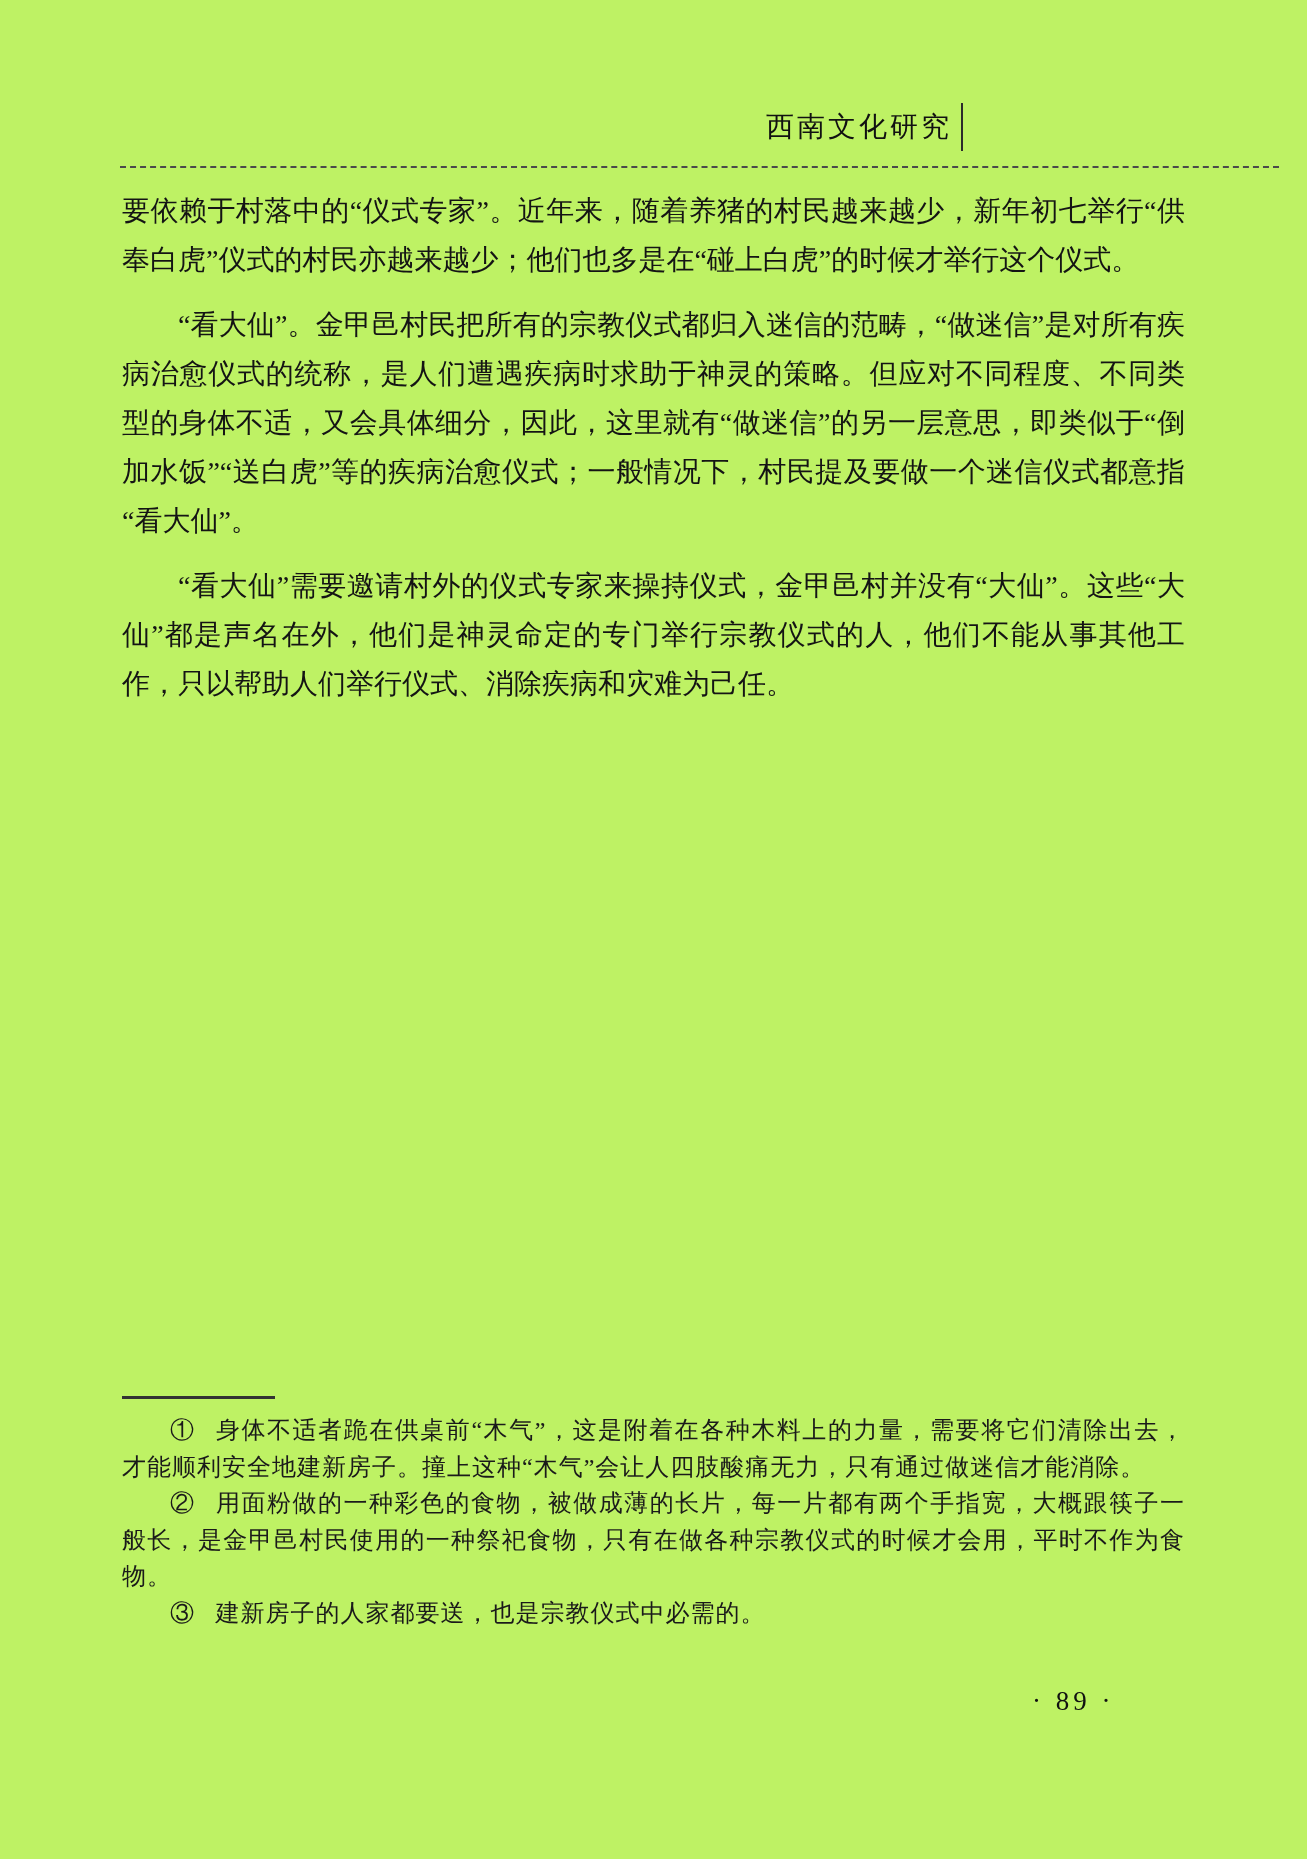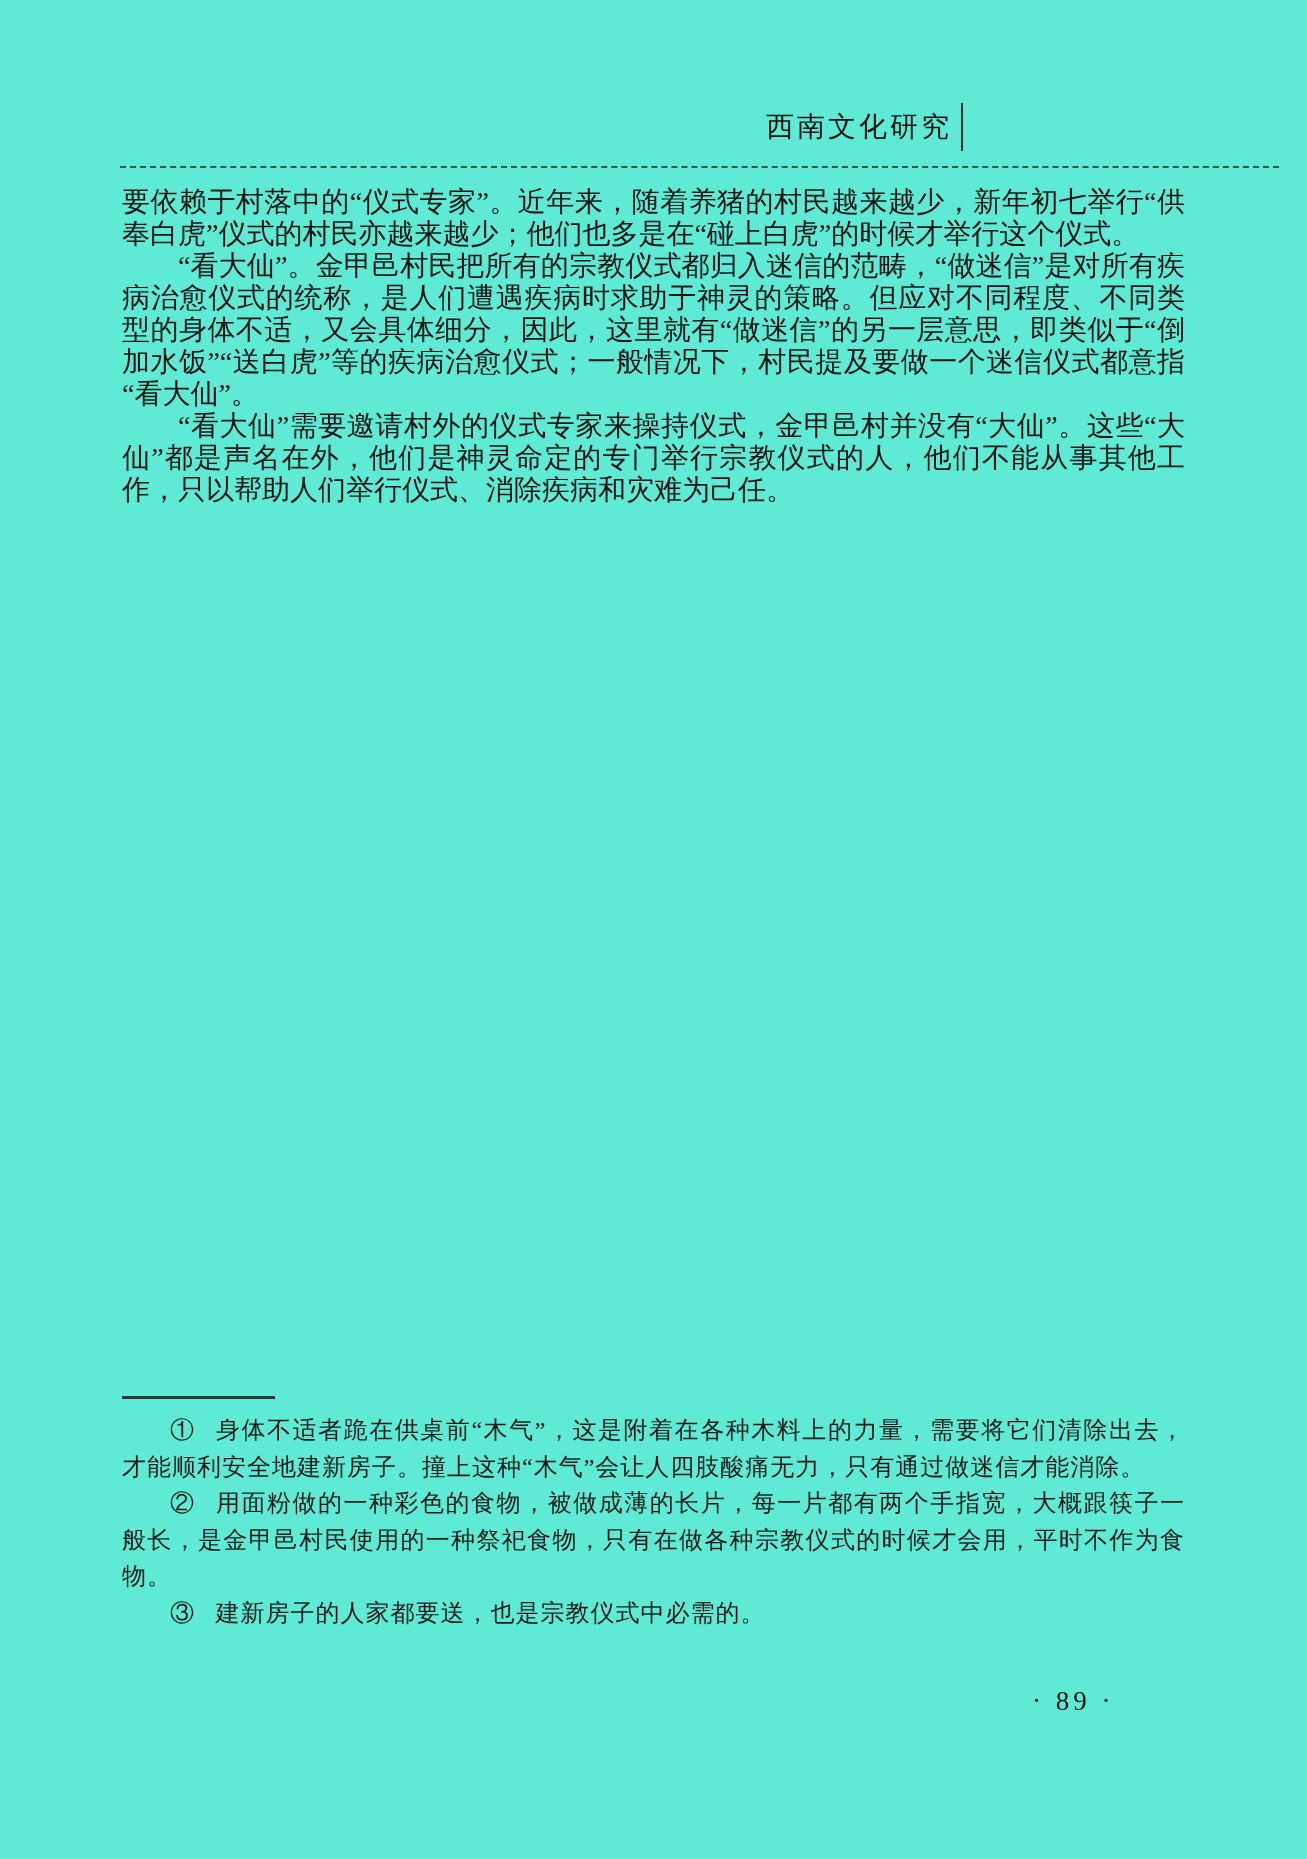--- a/index.html
+++ b/index.html
@@ -8,21 +8,21 @@
     width: 1307px;
     height: 1859px;
     position: relative;
     font-family: "Liberation Serif", "DejaVu Serif", serif;
     color: #151515;
     overflow: hidden;
   }
   .page {
     position: absolute;
     inset: 0;
-    background: #5eead4;
+    background: #bef264;
     font-family: Liberation Serif, serif;
   }
   
   .running-head {
     position: absolute;
     top: 102px;
     right: 344px;
     display: flex;
     align-items: center;
     gap: 9px;
@@ -47,26 +47,26 @@
     right: 28px;
     border-top: 2px dashed #4a4a4a;
   }
   
   .body-text {
     position: absolute;
     top: 186px;
     left: 122px;
     width: 1063px;
     font-size: 28px;
-    line-height: 32px;
+    line-height: 49px;
     text-align: justify;
     color: #141414;
   }
   .para { margin: 0; }
-  .para.indent { text-indent: 2em; }
+  .para.indent { text-indent: 2em; margin-top: 16px; }
   
   .footnote-rule {
     position: absolute;
     top: 1396px;
     left: 122px;
     width: 153px;
     height: 3px;
     background: #333333;
   }
   .footnotes {

